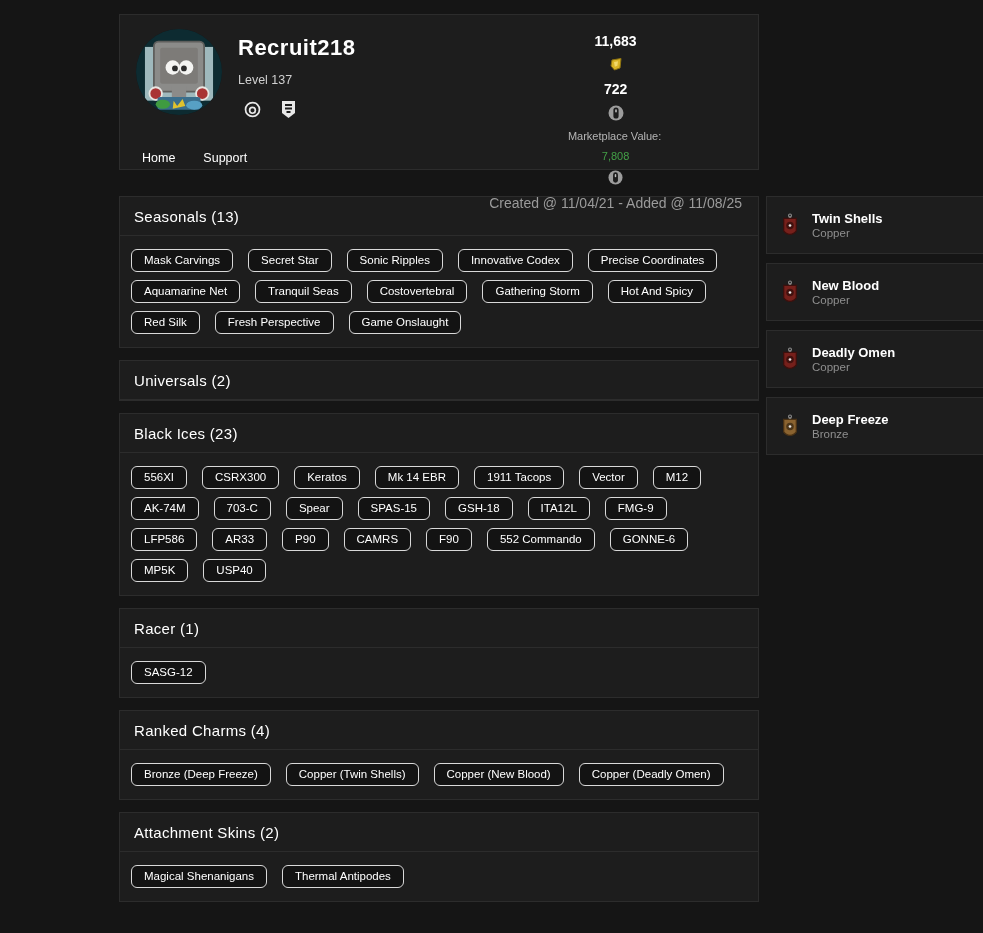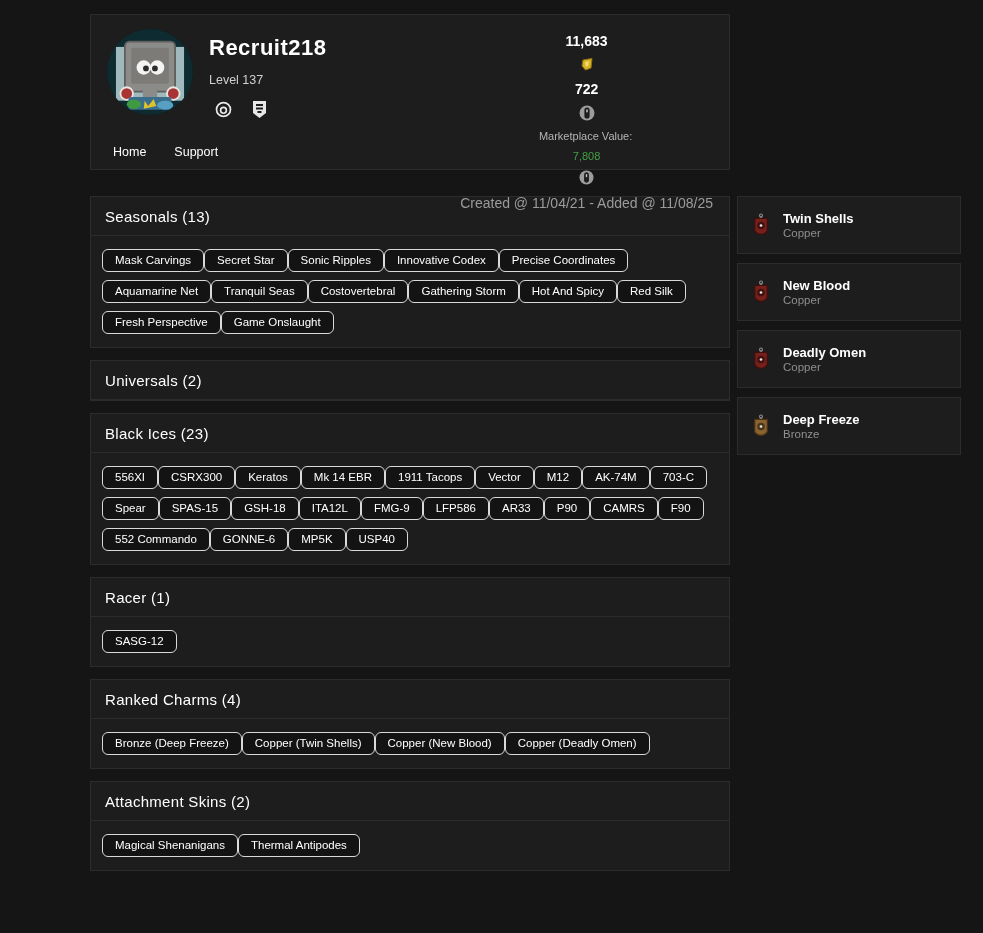--- a/index.html
+++ b/index.html
@@ -8,21 +8,21 @@
     --green:#43a047; --gold:#d9b426;
   }
   *{box-sizing:border-box; margin:0; padding:0;}
   html,body{width:983px; height:933px; overflow:hidden;}
   body{
     background:var(--page-bg);
     font-family:"Liberation Sans", sans-serif;
     color:var(--text);
     -webkit-font-smoothing:antialiased;
   }
-  .layout{padding-left:90px; padding-right:22px; padding-top:14px;}
+  .layout{padding-left:90px; padding-right:22px; padding-top:14px;margin-left:29px;}
 
   
   .header-panel{
     width:640px; height:156px; background:var(--panel-bg);
     border:1px solid var(--panel-border); position:relative;
     padding:14px 16px 8px 16px;
   }
   .header-top{display:flex;}
   .avatar{
     width:86px; height:86px; border-radius:50%; overflow:hidden; flex:0 0 86px;
@@ -31,38 +31,38 @@
   .profile-info{margin-left:16px; padding-top:6px;}
   .username{font-size:22px; font-weight:700; letter-spacing:.5px;}
   .level{font-size:12.5px; color:#cfcfcf; margin-top:12px;}
   .platform-icons{display:flex; gap:20px; margin-top:14px; margin-left:6px;}
   .currency-col{margin-left:auto; text-align:right; padding-top:4px;}
   .cur-row{display:flex; justify-content:flex-end; align-items:center; gap:8px; margin-bottom:9px;flex-direction:column;}
   .cur-num{font-size:14px; font-weight:700;}
   .mv-label{font-size:11px; color:#b5b5b5; margin-right:2px;}
   .mv-value{font-size:11px; font-weight:400; color:var(--green);}
   .created{font-size:14px; color:#9b9b9b; margin-top:10px;}
-  .nav{position:absolute; left:22px; bottom:10px; display:flex; gap:28px;}
+  .nav{position:absolute; left:22px; bottom:4px; display:flex; gap:28px;}
   .nav a{color:#fff; text-decoration:none; font-size:12.5px; cursor:pointer;}
 
   
   .main{display:flex; margin-top:26px; align-items:flex-start; gap:7px;}
   .col-left{width:640px; flex:0 0 640px;}
   .col-right{width:224px; flex:0 0 224px;}
 
   .section{
     background:var(--panel-bg); border:1px solid var(--panel-border);
     margin-bottom:12px;
   }
   .section-header{
     padding:11px 14px 10px 14px; border-bottom:1px solid var(--panel-border);
     font-size:15px; font-weight:500; letter-spacing:.3px;
   }
   .section-body{
-    padding:13px 11px; display:flex; flex-wrap:wrap; gap:8px 0;
+    padding:13px 11px; display:flex; flex-wrap:wrap; gap:8px 15px;
   }
   .chip{
     background:var(--chip-bg); border:1px solid var(--chip-border);
     border-radius:6px; color:#fff; font-size:11.5px; line-height:13px;
     padding:4px 12px; font-family:inherit; cursor:pointer; white-space:nowrap;
   }
 
   
   .charm-card{
     background:var(--panel-bg); border:1px solid var(--panel-border);

